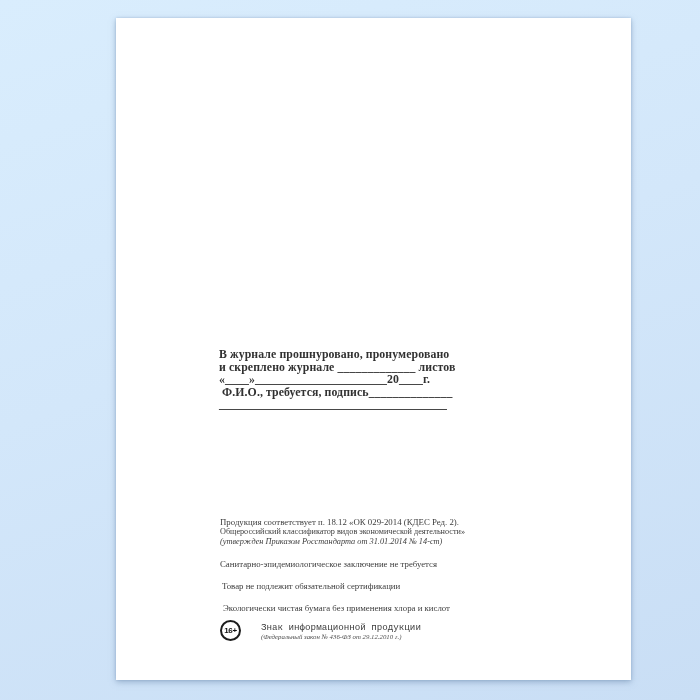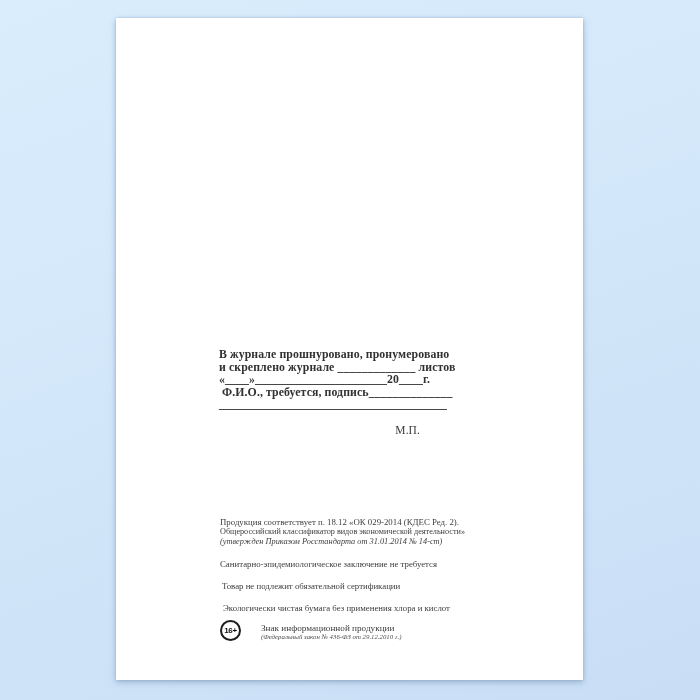--- a/index.html
+++ b/index.html
@@ -19,20 +19,21 @@
     inset: 0;
   }
   .page {
     position: absolute;
     left: 116px;
     top: 18px;
     width: 467px;
     height: 662px;
     background: #ffffff;
     box-shadow: 0 2px 6px rgba(104, 135, 170, 0.55), 0 0 2px rgba(130, 160, 195, 0.4);
+    padding-left: 48px;
   }
   
   .binding-block {
     position: absolute;
     left: 103px;
     top: 330px;
     width: 225px;
     color: #313131;
     font-size: 11.8px;
     font-weight: bold;
@@ -114,20 +115,21 @@
     color: #111;
     flex: 0 0 auto;
   }
   .info-sign-texts {
     margin-left: 20px;
   }
   .info-sign-title {
     font-size: 9.2px;
     line-height: 10px;
     white-space: nowrap;
+    font-family: Liberation Mono, monospace;
   }
   .info-sign-law {
     font-size: 6.8px;
     line-height: 8px;
     font-style: italic;
     color: #4c4c4c;
     white-space: nowrap;
   }
 </style>
 </head>
@@ -135,21 +137,20 @@
 
 <div class="scene">
   <div class="page">
 
     <div class="binding-block">
       <div class="line">В журнале прошнуровано, пронумеровано</div>
       <div class="line">и скреплено журнале _____________ листов</div>
       <div class="line">«____»______________________20____г.</div>
       <div class="line line-fio">Ф.И.О., требуется, подпись______________</div>
       <div class="line">______________________________________</div>
-      <div class="stamp-mark">М.П.</div>
     </div>
 
     <div class="footer">
       <div class="conformity">
         <div class="conformity-line1">Продукция соответствует п. 18.12 «ОК 029-2014 (КДЕС Ред. 2).</div>
         <div class="conformity-line2">Общероссийский классификатор видов экономической деятельности»</div>
         <div class="conformity-line3">(утвержден Приказом Росстандарта от 31.01.2014 № 14-ст)</div>
       </div>
       <div class="sanitary-line">Санитарно-эпидемиологическое заключение не требуется</div>
       <div class="certification-line">Товар не подлежит обязательной сертификации</div>

